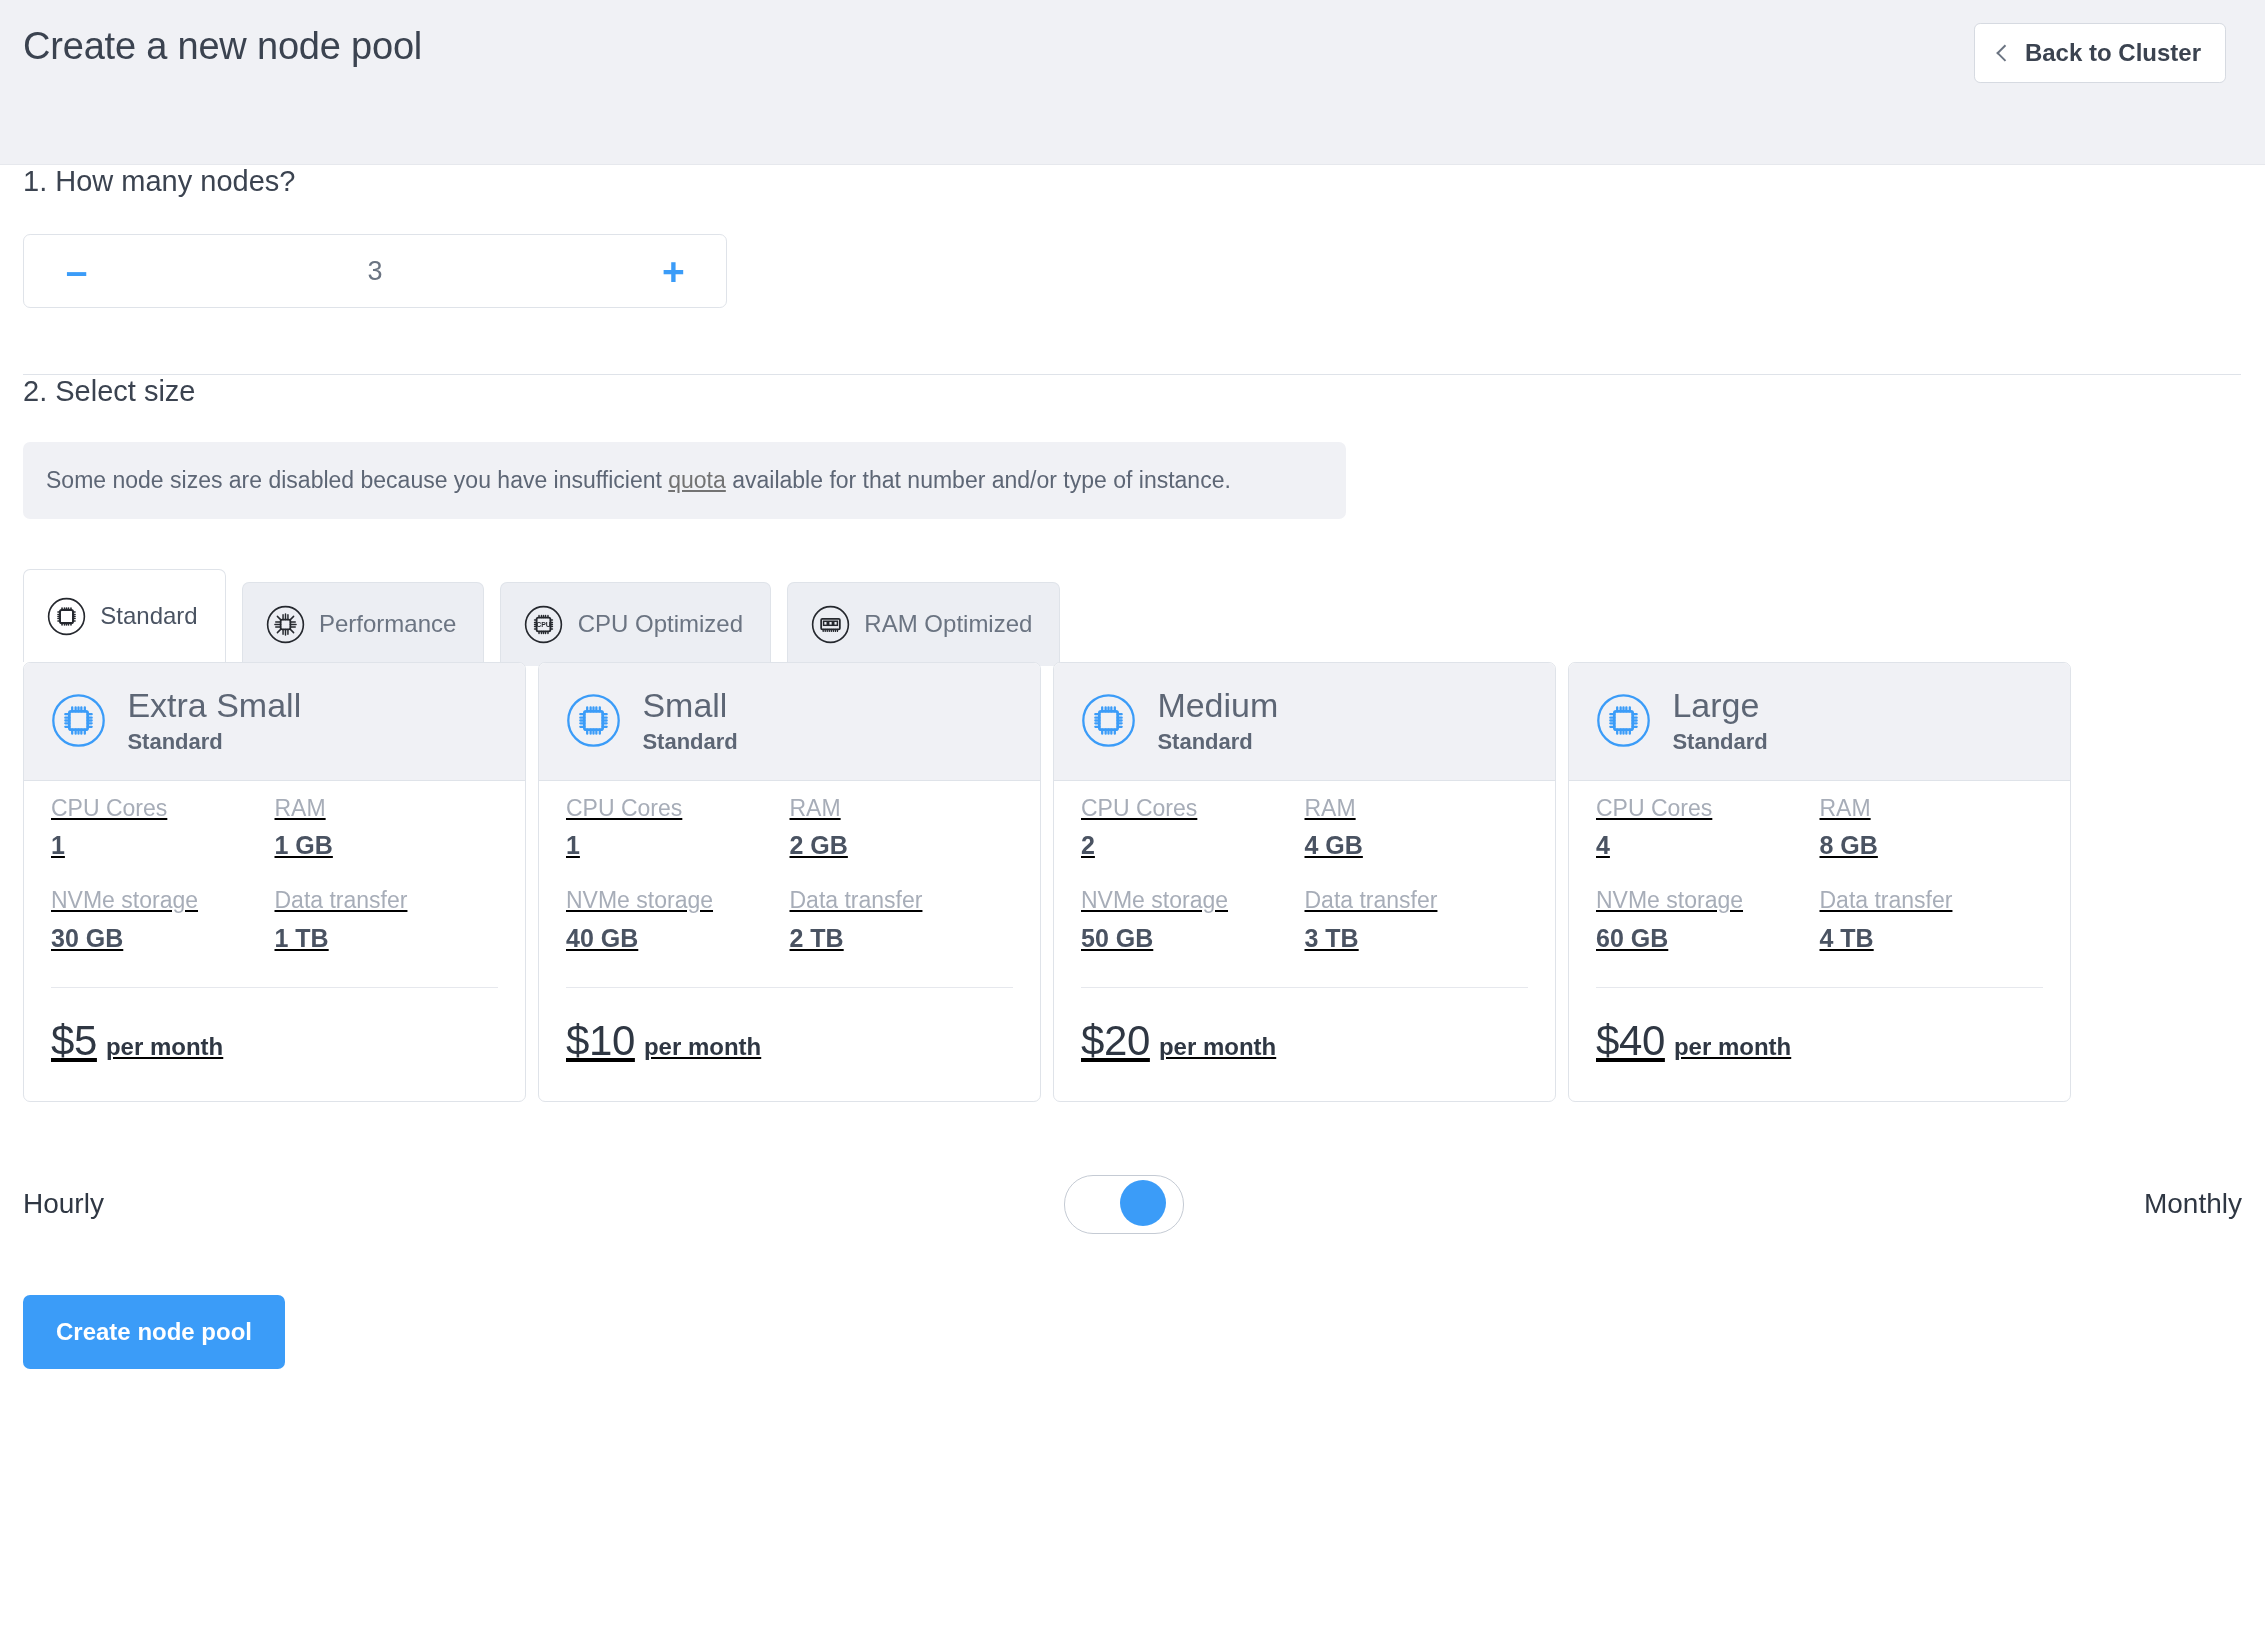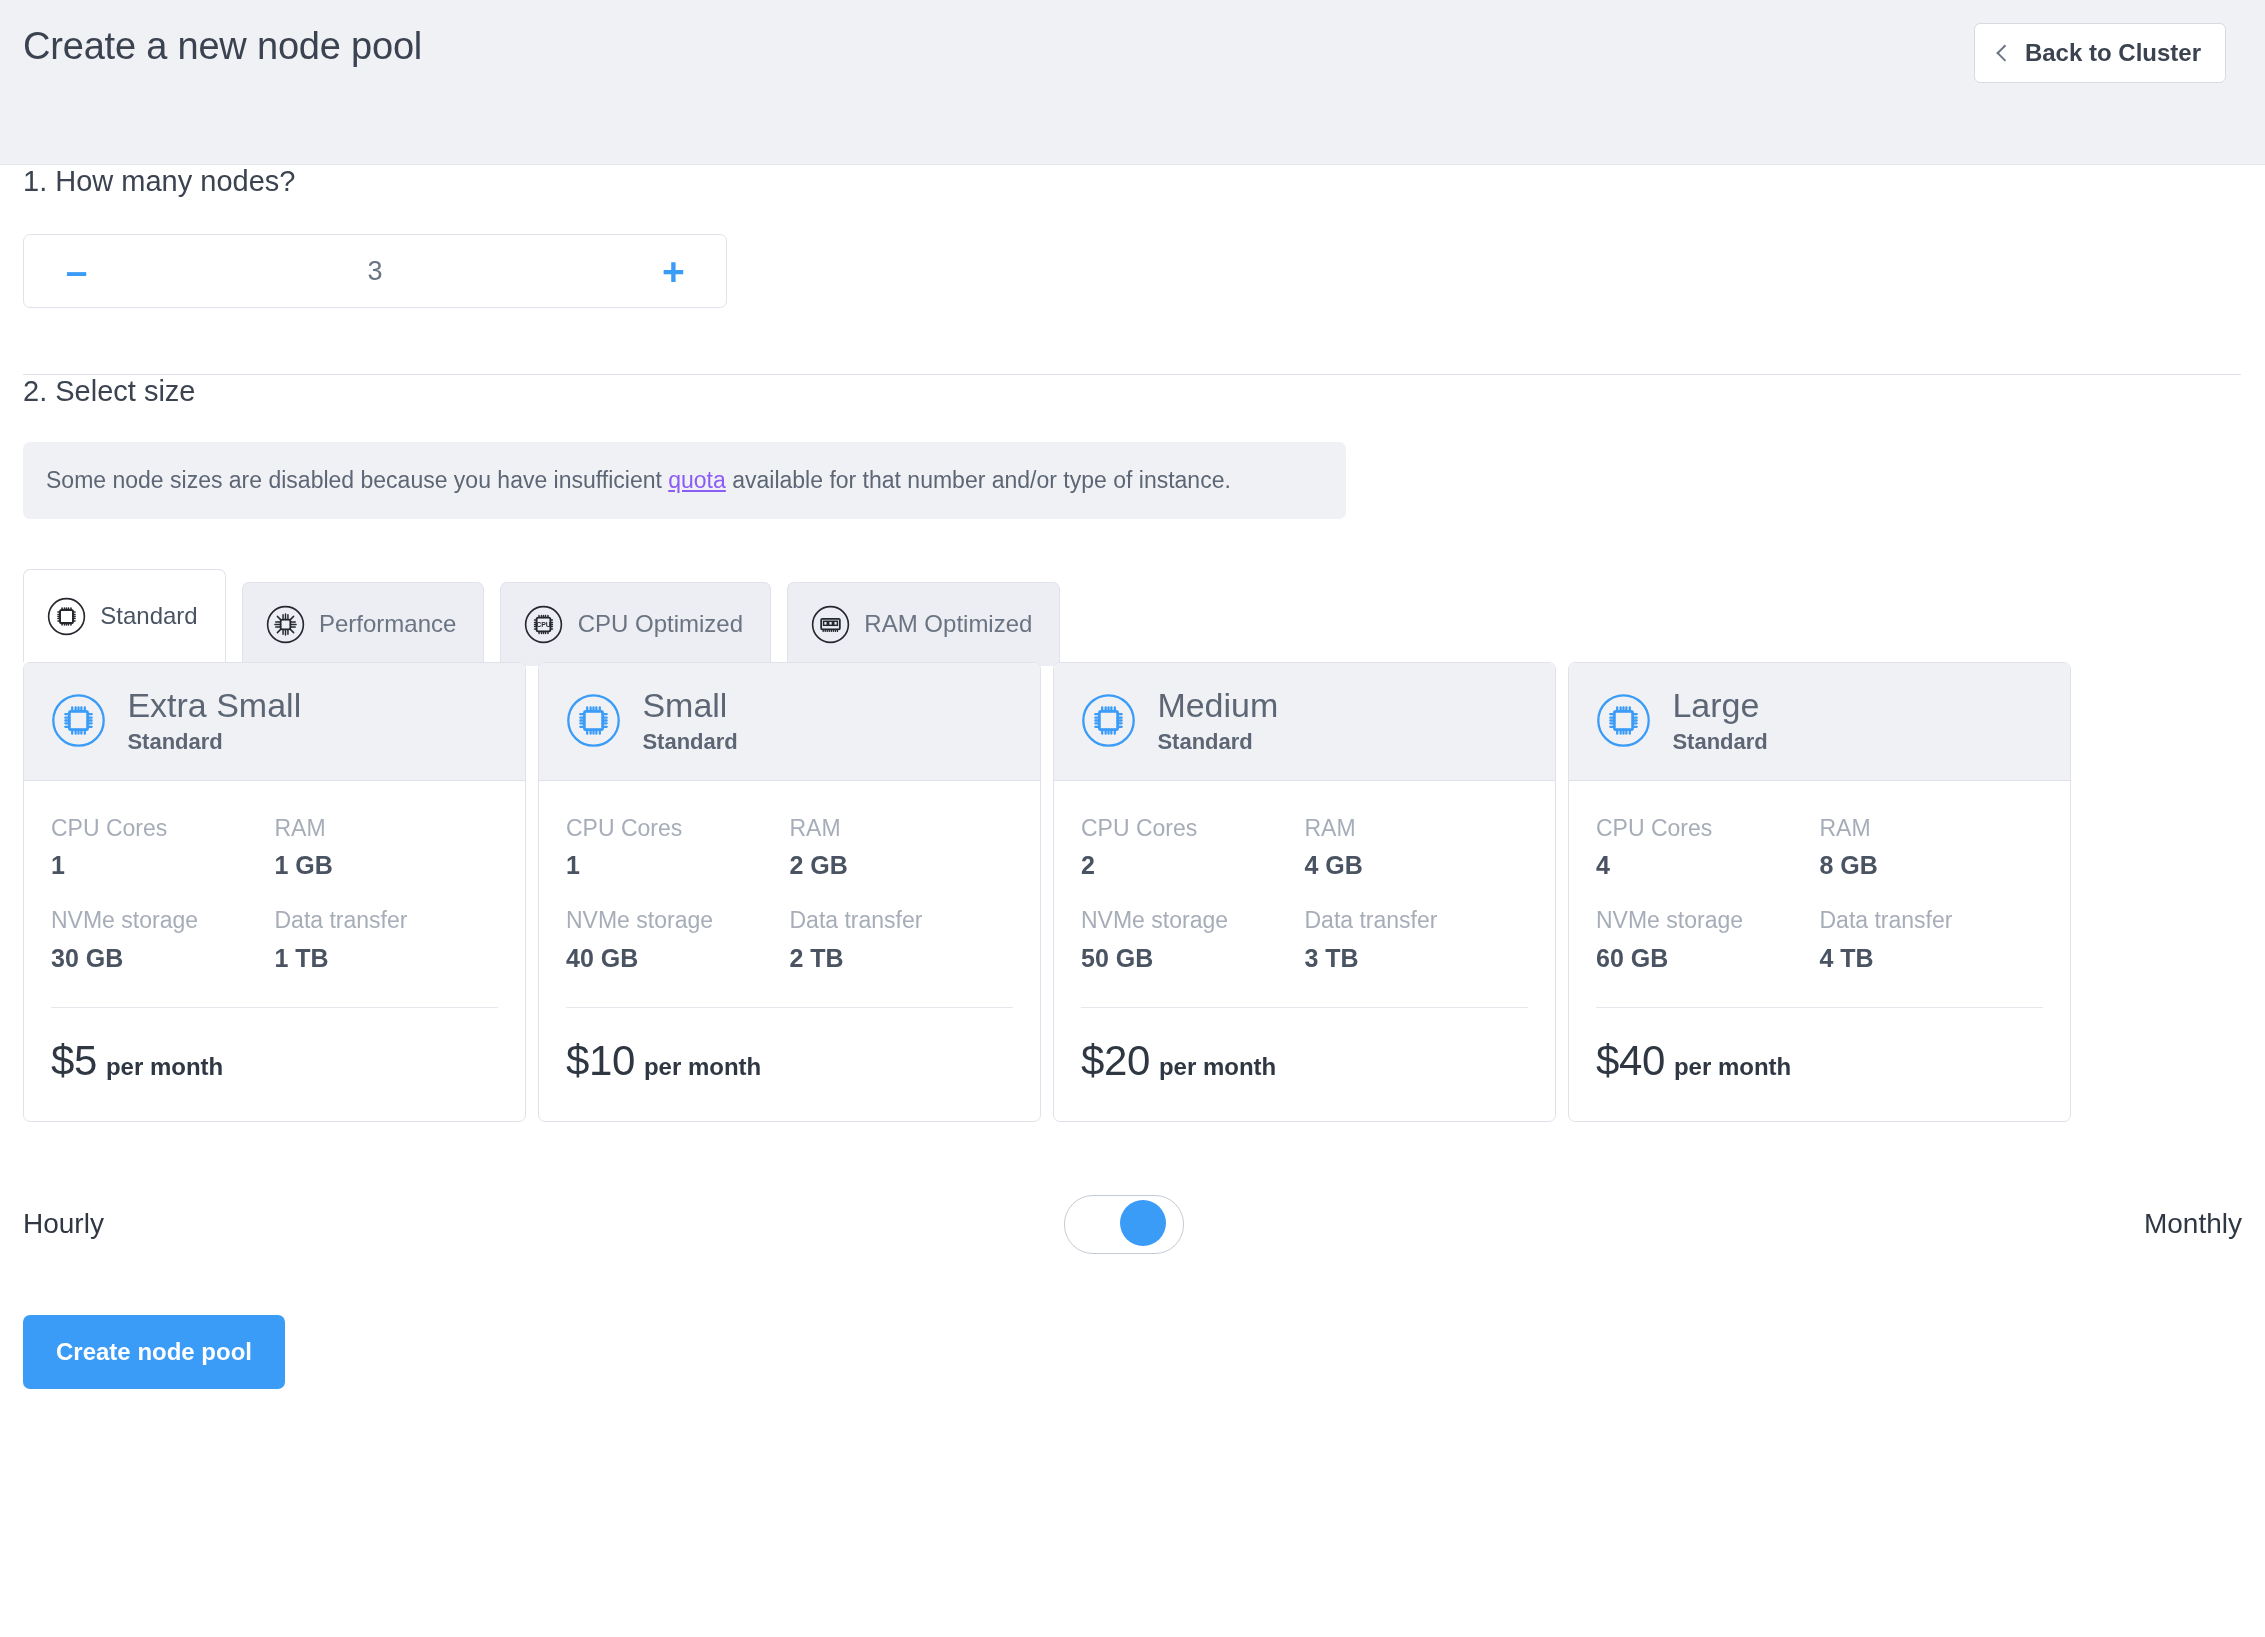--- a/index.html
+++ b/index.html
@@ -105,21 +105,21 @@
     margin-top: 34px;
     width: 1323px;
     background: #f0f1f5;
     border-radius: 7.1px;
     padding: 23px 23px;
     font-size: 23px;
     color: #5d6675;
     line-height: 1.35;
   }
   .notice a {
-    color: #8b5cf6;
+    color: #737373;
     text-decoration: underline;
     cursor: pointer;
   }
 
   
   .tabs {
     margin-top: 50px;
     display: flex;
     align-items: flex-end;
     gap: 16px;
@@ -181,21 +181,21 @@
     font-weight: 400;
     color: #5d6675;
     line-height: 1.15;
   }
   .card-sub {
     font-size: 22px;
     font-weight: 700;
     color: #5d6675;
     margin-top: 3.6px;
   }
-  .card-body { padding: 34px 27px 27px 27px; }
+  .card-body { padding: 14px 27px 27px 27px; text-decoration: underline; }
   .spec-grid {
     display: grid;
     grid-template-columns: 1fr 1fr;
     row-gap: 27px;
   }
   .spec-label {
     font-size: 23px;
     color: #a7adb8;
     margin-bottom: 9.8px;
   }

